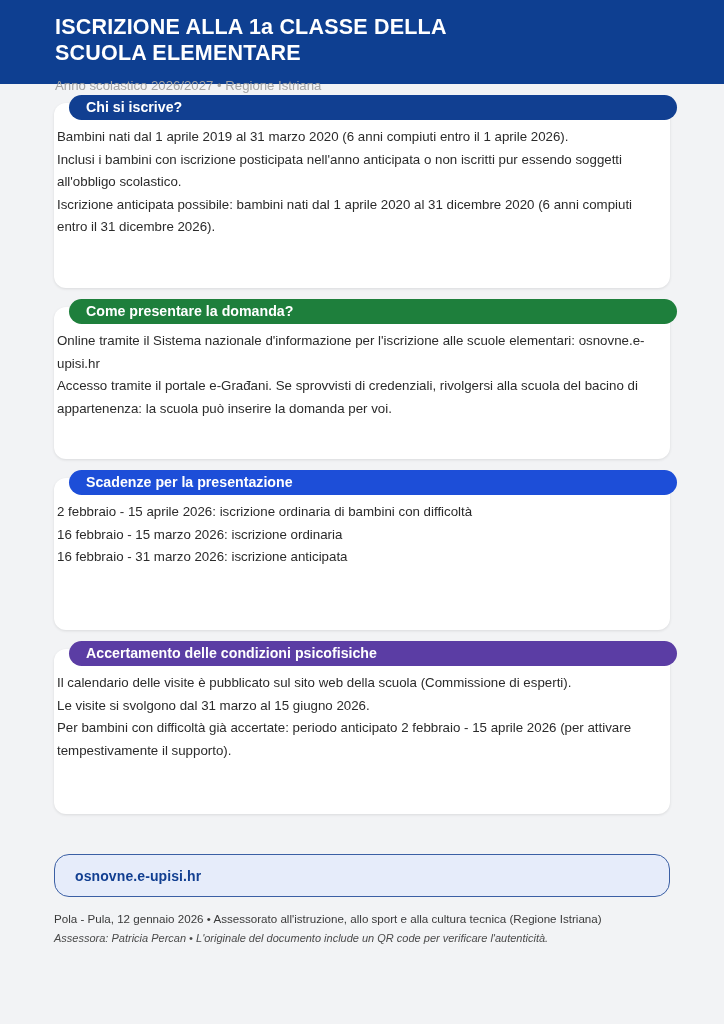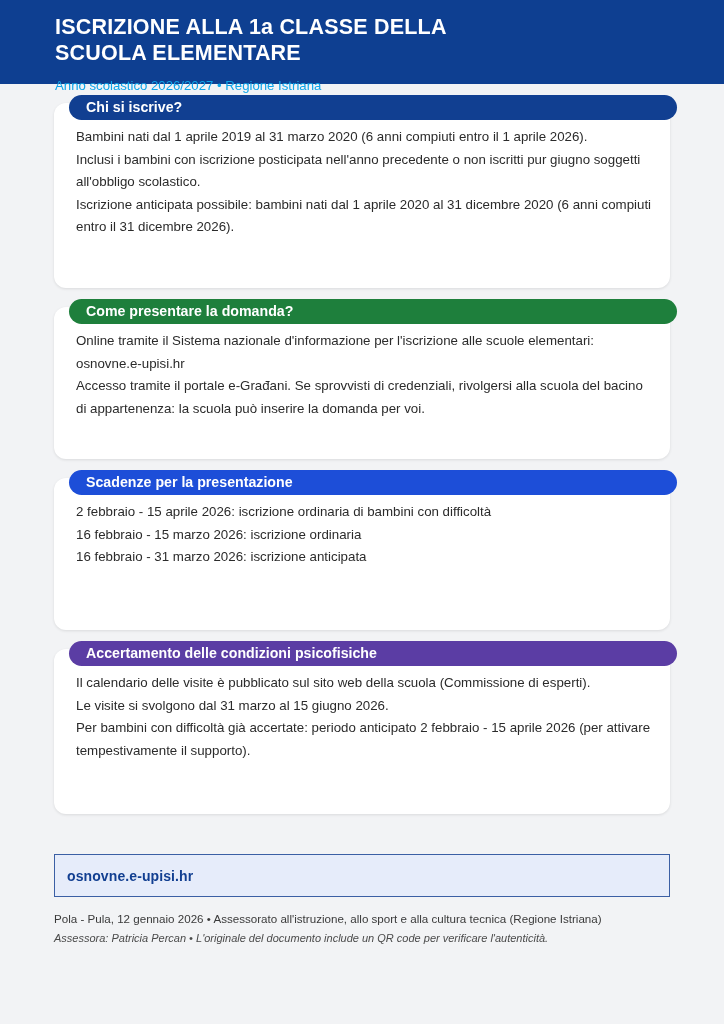--- a/index.html
+++ b/index.html
@@ -26,21 +26,21 @@
   .header-title {
     color: #ffffff;
     font-size: 21.5px;
     font-weight: bold;
     line-height: 26px;
     letter-spacing: 0.2px;
     white-space: pre-line;
     margin: 0;
   }
   .header-sub {
-    color: #0ea5e9;
+    color: #a3a3a3;
     font-size: 13.2px;
     line-height: 16px;
     margin-top: 12px;
   }
 
   
   .content {
     padding: 0 54px;
   }
   .card {
@@ -60,21 +60,21 @@
     color: #ffffff;
     font-size: 14.2px;
     font-weight: bold;
     line-height: 25px;
     height: 25px;
     padding: 0 0 0 17px;
     overflow: hidden;
     white-space: nowrap;
   }
   .card-body {
-    padding: 0 17px 0 22px;
+    padding: 0 17px 0 3px;
     margin-top: -2px;
   }
   .card-line {
     font-size: 13.3px;
     line-height: 22.5px;
     color: #2b2b2b;
   }
   .card.c-blue   .card-title { background: #113f91; }
   .card.c-green  .card-title { background: #1e7f3c; }
   .card.c-orange .card-title { background: #1d4ed8; }
@@ -85,25 +85,25 @@
   .card.c-orange { min-height: 152px; }
   .card.c-purple { min-height: 165px; }
 
   
   .footer {
     padding: 40px 54px 0 54px;
   }
   .url-box {
     border: 1.5px solid #3b5fa4;
     background: #e6ecfa;
-    border-radius: 0;
+    border-radius: 15px;
     height: 43px;
     display: flex;
     align-items: center;
-    padding-left: 12px;
+    padding-left: 20px;
   }
   .url-text {
     color: #123f91;
     font-weight: bold;
     font-size: 14px;
     letter-spacing: 0.1px;
   }
   .footer-meta {
     margin-top: 13px;
   }
@@ -128,21 +128,21 @@
 SCUOLA ELEMENTARE</h1>
   <div class="header-sub">Anno scolastico 2026/2027 • Regione Istriana</div>
 </div>
 
 <div class="content">
 
   <div class="card c-blue">
     <div class="card-title">Chi si iscrive?</div>
     <div class="card-body">
       <div class="card-line">Bambini nati dal 1 aprile 2019 al 31 marzo 2020 (6 anni compiuti entro il 1 aprile 2026).</div>
-      <div class="card-line">Inclusi i bambini con iscrizione posticipata nell'anno precedente o non iscritti pur giugno soggetti all'obbligo scolastico.</div>
+      <div class="card-line">Inclusi i bambini con iscrizione posticipata nell'anno anticipata o non iscritti pur essendo soggetti all'obbligo scolastico.</div>
       <div class="card-line">Iscrizione anticipata possibile: bambini nati dal 1 aprile 2020 al 31 dicembre 2020 (6 anni compiuti entro il 31 dicembre 2026).</div>
     </div>
   </div>
 
   <div class="card c-green">
     <div class="card-title">Come presentare la domanda?</div>
     <div class="card-body">
       <div class="card-line">Online tramite il Sistema nazionale d'informazione per l'iscrizione alle scuole elementari: osnovne.e-upisi.hr</div>
       <div class="card-line">Accesso tramite il portale e-Građani. Se sprovvisti di credenziali, rivolgersi alla scuola del bacino di appartenenza: la scuola può inserire la domanda per voi.</div>
     </div>

